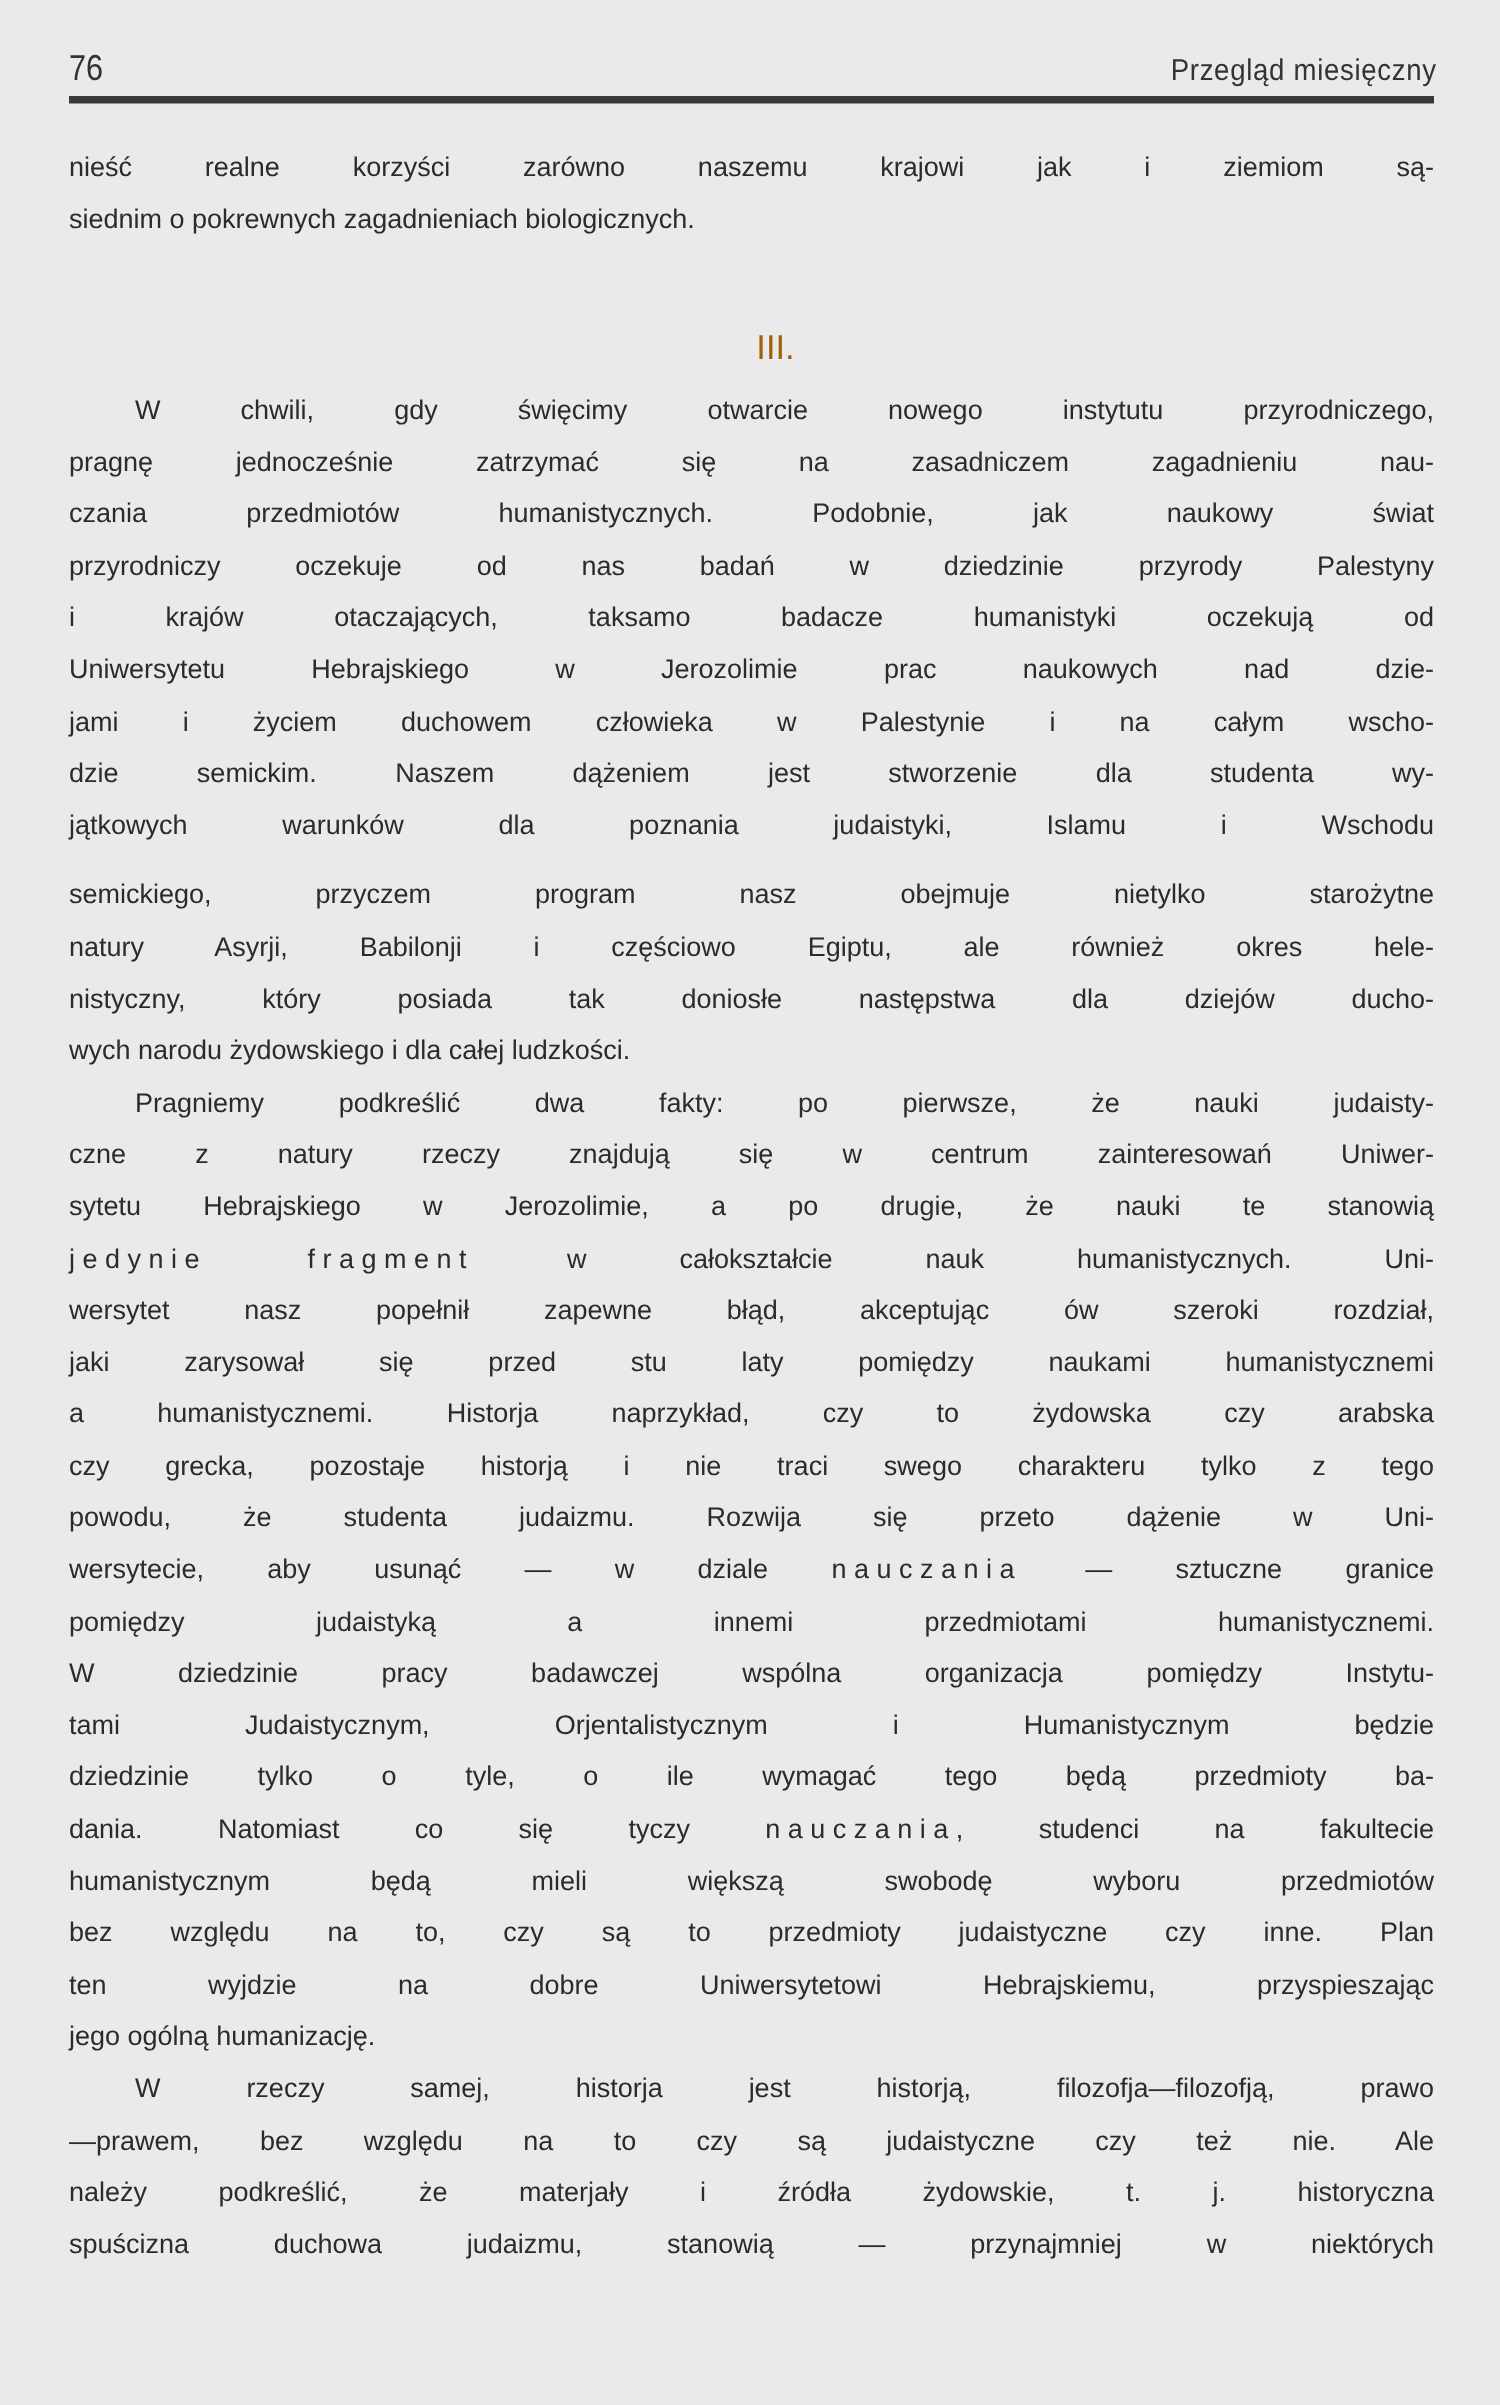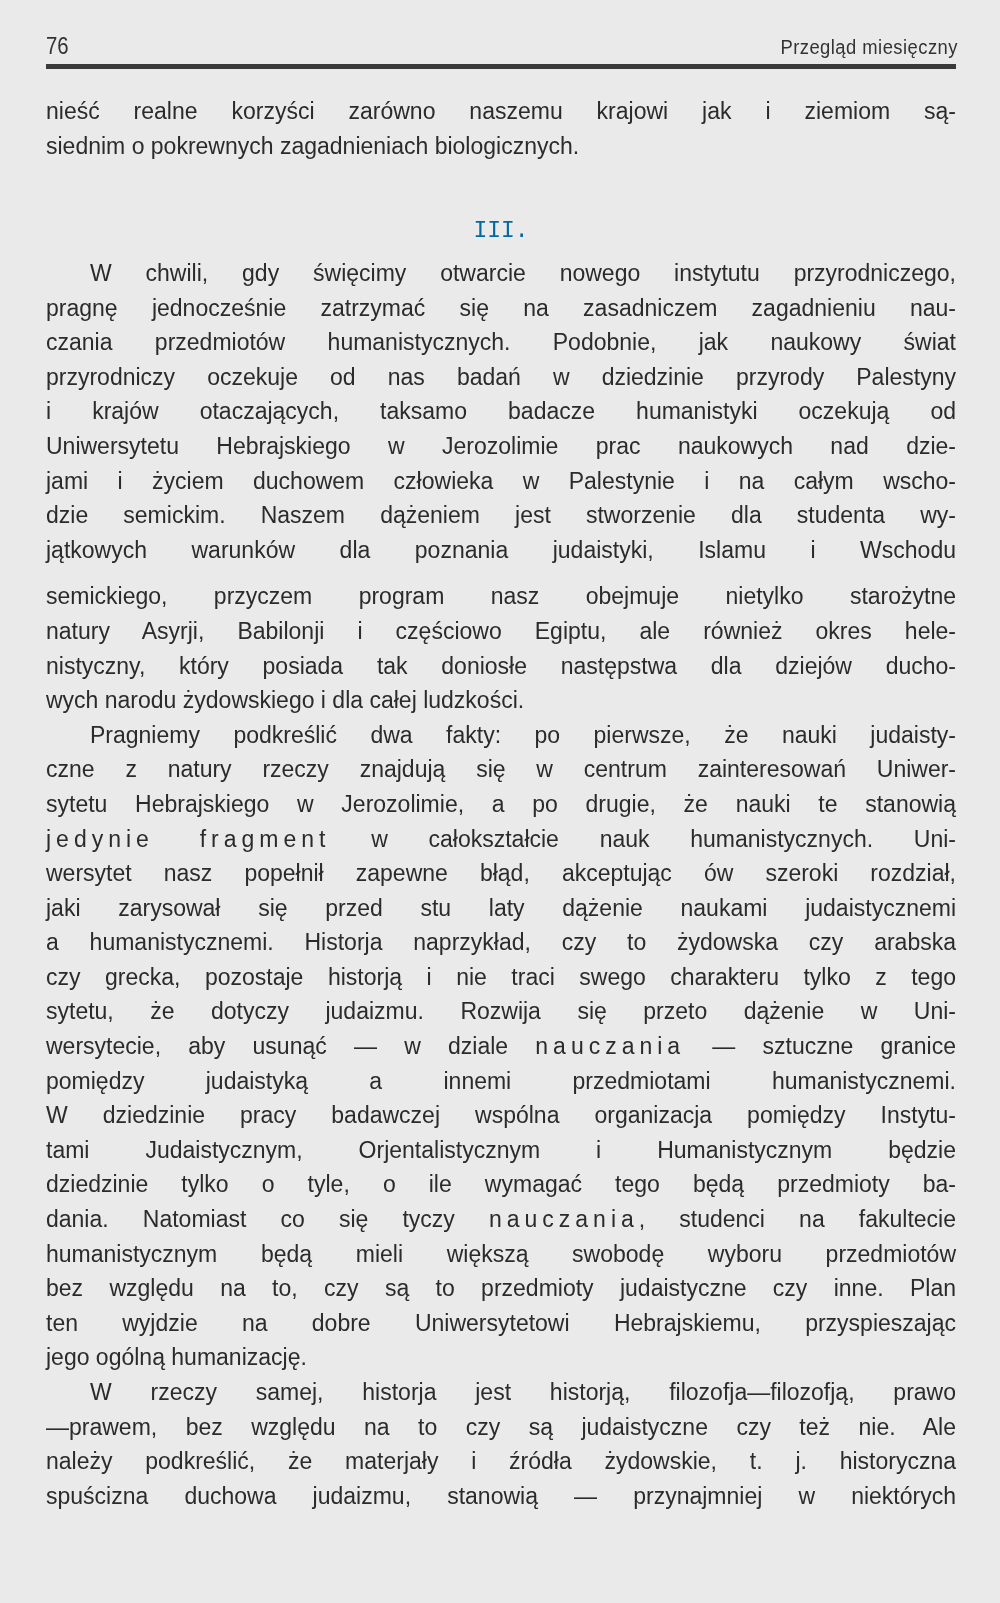--- a/index.html
+++ b/index.html
@@ -49,44 +49,43 @@
       top: 64px;
       left: 0;
       width: 910px;
       height: 5px;
       background: #3a3a3a;
     }
     .body-text {
       position: absolute;
       left: 0;
       width: 910px;
-      font-size: 23px;
+      font-size: 18px;
       line-height: 34.6px;
       color: #2b2b2b;
     }
     .line {
       display: block;
       white-space: nowrap;
       text-align: justify;
       text-align-last: justify;
       height: 34.6px;
       transform-origin: left top;
     }
     .line.last { text-align-last: left; }
     .line.indent { padding-left: 44px; }
     .block-1 { top: 94px; }
     .section-num {
       position: absolute;
       top: 218px;
-      left: 0;
+      left: 16px;
       width: 910px;
       text-align: center;
       font-size: 23px;
-      color: #0369a1;
-      font-family: Liberation Mono, monospace;
+      color: #a16207;
     }
     .block-2 { top: 256px; }
     .spaced { letter-spacing: 5px; }
   </style>
 </head>
 <body>
 
 <div class="page">
 
   <div class="running-head">
@@ -119,24 +118,24 @@
       <span class="line" style="text-align: justify; text-align-last: justify; display: block; width: auto;">nistyczny, który posiada tak doniosłe następstwa dla dziejów ducho-</span>
       <span class="line last" style="text-align: left; text-align-last: left; display: block; width: auto;">wych narodu żydowskiego i dla całej ludzkości.</span>
     </div>
 
     <div>
       <span class="line indent" style="text-align: justify; text-align-last: justify; display: block; width: auto;">Pragniemy podkreślić dwa fakty: po pierwsze, że nauki judaisty-</span>
       <span class="line" style="text-align: justify; text-align-last: justify; display: block; width: auto;">czne z natury rzeczy znajdują się w centrum zainteresowań Uniwer-</span>
       <span class="line" style="text-align: justify; text-align-last: justify; display: block; width: auto;">sytetu Hebrajskiego w Jerozolimie, a po drugie, że nauki te stanowią</span>
       <span class="line" style="text-align: justify; text-align-last: justify; display: block; width: auto;"><span class="spaced">jedynie fragment</span> w całokształcie nauk humanistycznych. Uni-</span>
       <span class="line" style="text-align: justify; text-align-last: justify; display: block; width: auto;">wersytet nasz popełnił zapewne błąd, akceptując ów szeroki rozdział,</span>
-      <span class="line" style="text-align: justify; text-align-last: justify; display: block; width: auto;">jaki zarysował się przed stu laty dążenie naukami judaistycznemi</span>
+      <span class="line" style="text-align: justify; text-align-last: justify; display: block; width: auto;">jaki zarysował się przed stu laty pomiędzy naukami humanistycznemi</span>
       <span class="line" style="text-align: justify; text-align-last: justify; display: block; width: auto;">a humanistycznemi. Historja naprzykład, czy to żydowska czy arabska</span>
       <span class="line" style="text-align: justify; text-align-last: justify; display: block; width: auto;">czy grecka, pozostaje historją i nie traci swego charakteru tylko z tego</span>
-      <span class="line" style="text-align: justify; text-align-last: justify; display: block; width: auto;">sytetu, że dotyczy judaizmu. Rozwija się przeto dążenie w Uni-</span>
+      <span class="line" style="text-align: justify; text-align-last: justify; display: block; width: auto;">powodu, że studenta judaizmu. Rozwija się przeto dążenie w Uni-</span>
       <span class="line" style="text-align: justify; text-align-last: justify; display: block; width: auto;">wersytecie, aby usunąć — w dziale <span class="spaced">nauczania</span> — sztuczne granice</span>
       <span class="line" style="text-align: justify; text-align-last: justify; display: block; width: auto;">pomiędzy judaistyką a innemi przedmiotami humanistycznemi.</span>
       <span class="line" style="text-align: justify; text-align-last: justify; display: block; width: auto;">W dziedzinie pracy badawczej wspólna organizacja pomiędzy Instytu-</span>
       <span class="line" style="text-align: justify; text-align-last: justify; display: block; width: auto;">tami Judaistycznym, Orjentalistycznym i Humanistycznym będzie</span>
       <span class="line" style="text-align: justify; text-align-last: justify; display: block; width: auto;">dziedzinie tylko o tyle, o ile wymagać tego będą przedmioty ba-</span>
       <span class="line" style="text-align: justify; text-align-last: justify; display: block; width: auto;">dania. Natomiast co się tyczy <span class="spaced">nauczania</span>, studenci na fakultecie</span>
       <span class="line" style="text-align: justify; text-align-last: justify; display: block; width: auto;">humanistycznym będą mieli większą swobodę wyboru przedmiotów</span>
       <span class="line" style="text-align: justify; text-align-last: justify; display: block; width: auto;">bez względu na to, czy są to przedmioty judaistyczne czy inne. Plan</span>
       <span class="line" style="text-align: justify; text-align-last: justify; display: block; width: auto;">ten wyjdzie na dobre Uniwersytetowi Hebrajskiemu, przyspieszając</span>
       <span class="line last" style="text-align: left; text-align-last: left; display: block; width: auto;">jego ogólną humanizację.</span>

